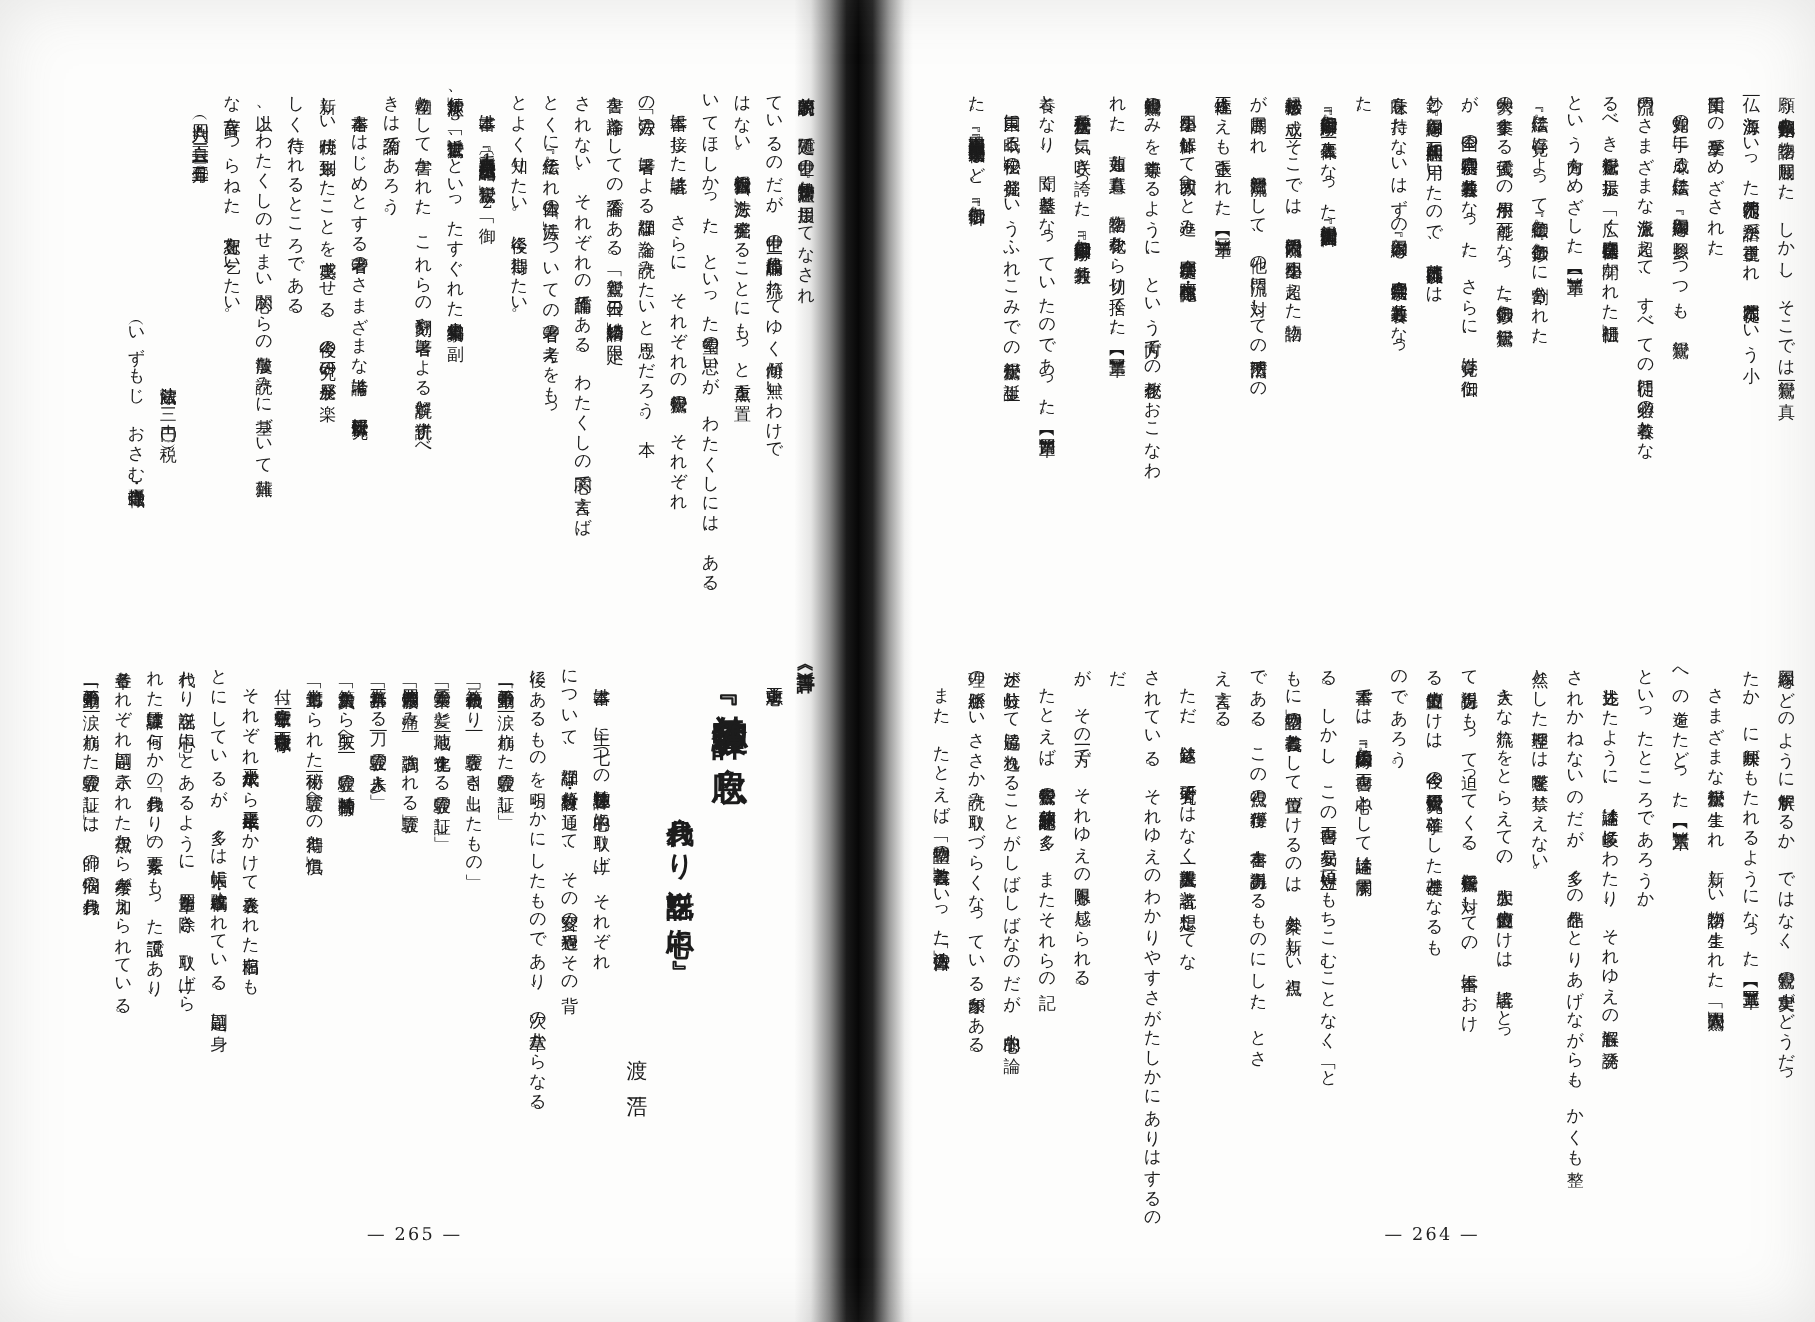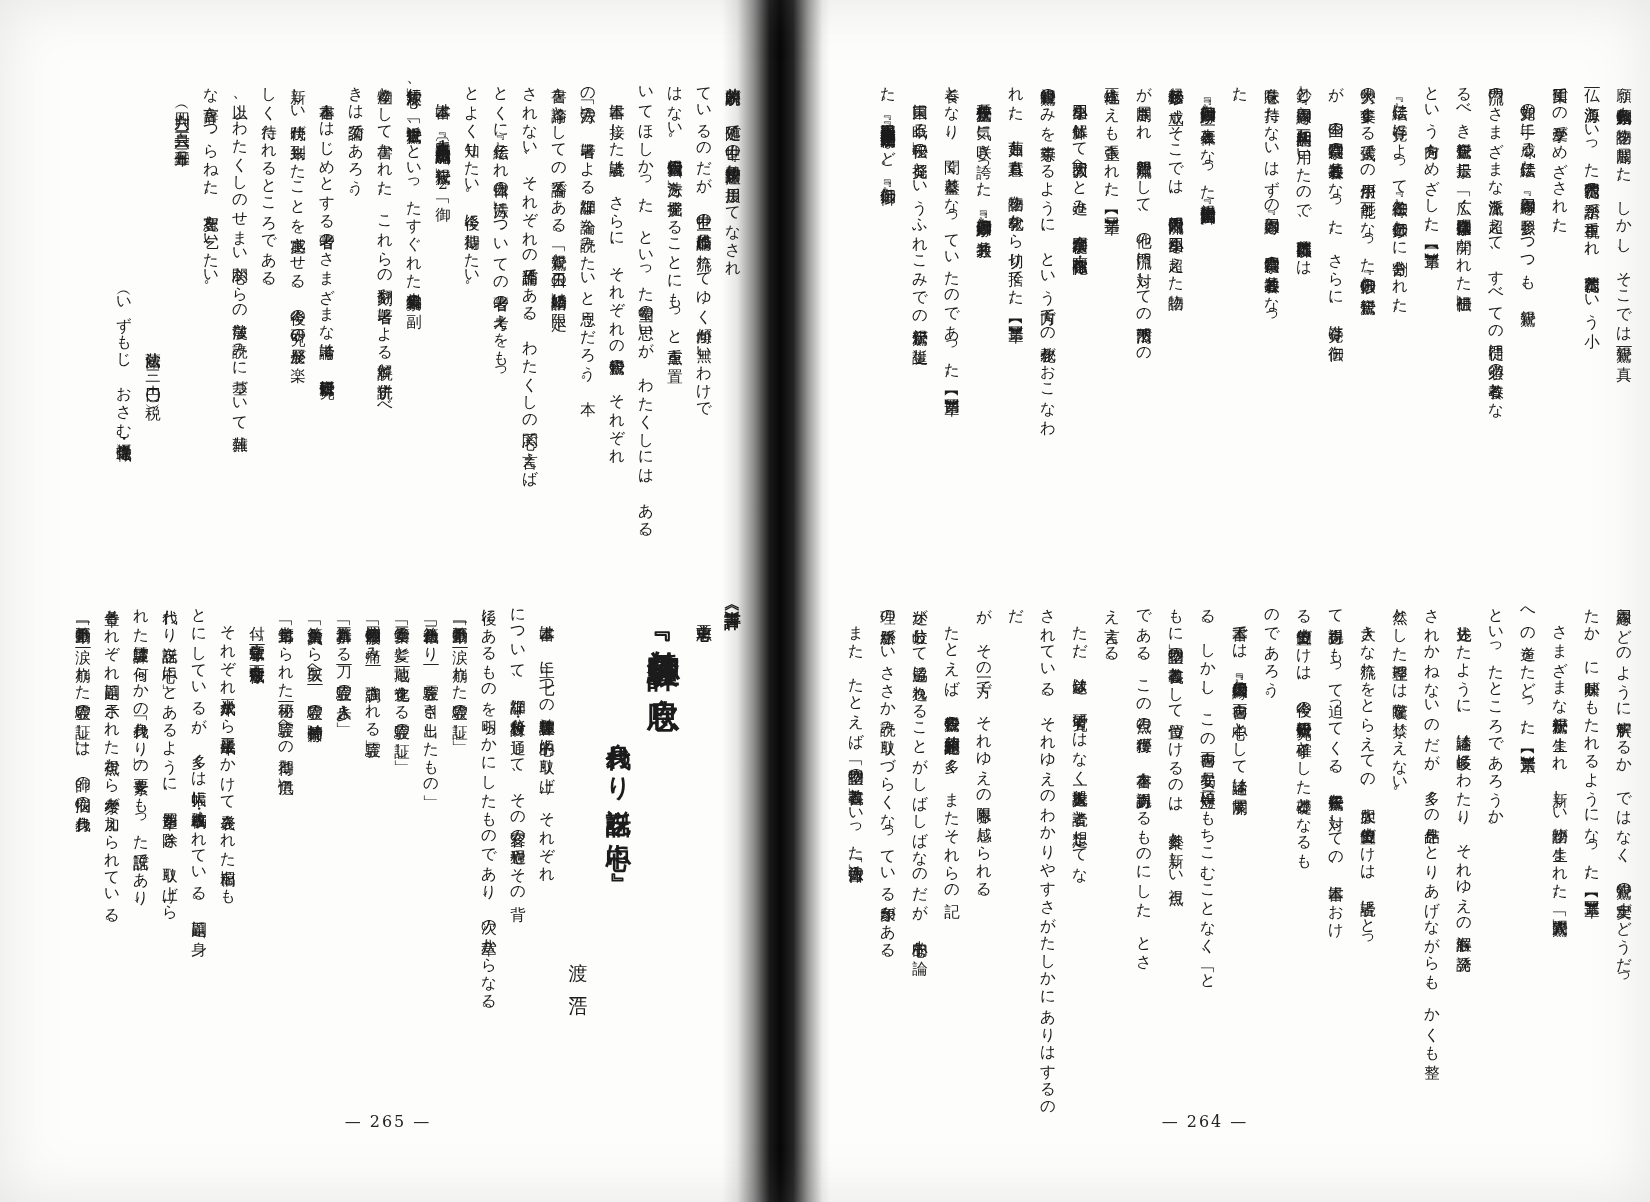--- a/index.html
+++ b/index.html
@@ -51,22 +51,22 @@
   .col-author{font-size:15.5px;padding-top:14px;margin-left:10px;}
   .col-title{font-size:32px;font-weight:600;line-height:50px;padding-top:24px;letter-spacing:2px;}
   .col-subtitle{font-size:25px;font-weight:600;line-height:42px;padding-top:126px;letter-spacing:2px;margin-left:6px;}
   .col-reviewer{font-size:19px;line-height:36px;padding-top:350px;letter-spacing:7px;margin-left:8px;}
 
   .pageno{
     position:absolute;top:1112px;width:180px;text-align:center;
     font-size:16px;letter-spacing:2px;color:#222;
     font-family:"DejaVu Serif","Liberation Serif",serif;
   }
-  #pageno-left{left:298px;}
-  #pageno-right{left:1115px;}
+  #pageno-left{left:287px;}
+  #pageno-right{left:1212px;}
 
   
   #vignette{position:absolute;inset:0;pointer-events:none;
     box-shadow:inset 0 0 60px rgba(120,120,120,0.18);}
 </style>
 </head>
 <body>
 
 <div id="spread">
 

